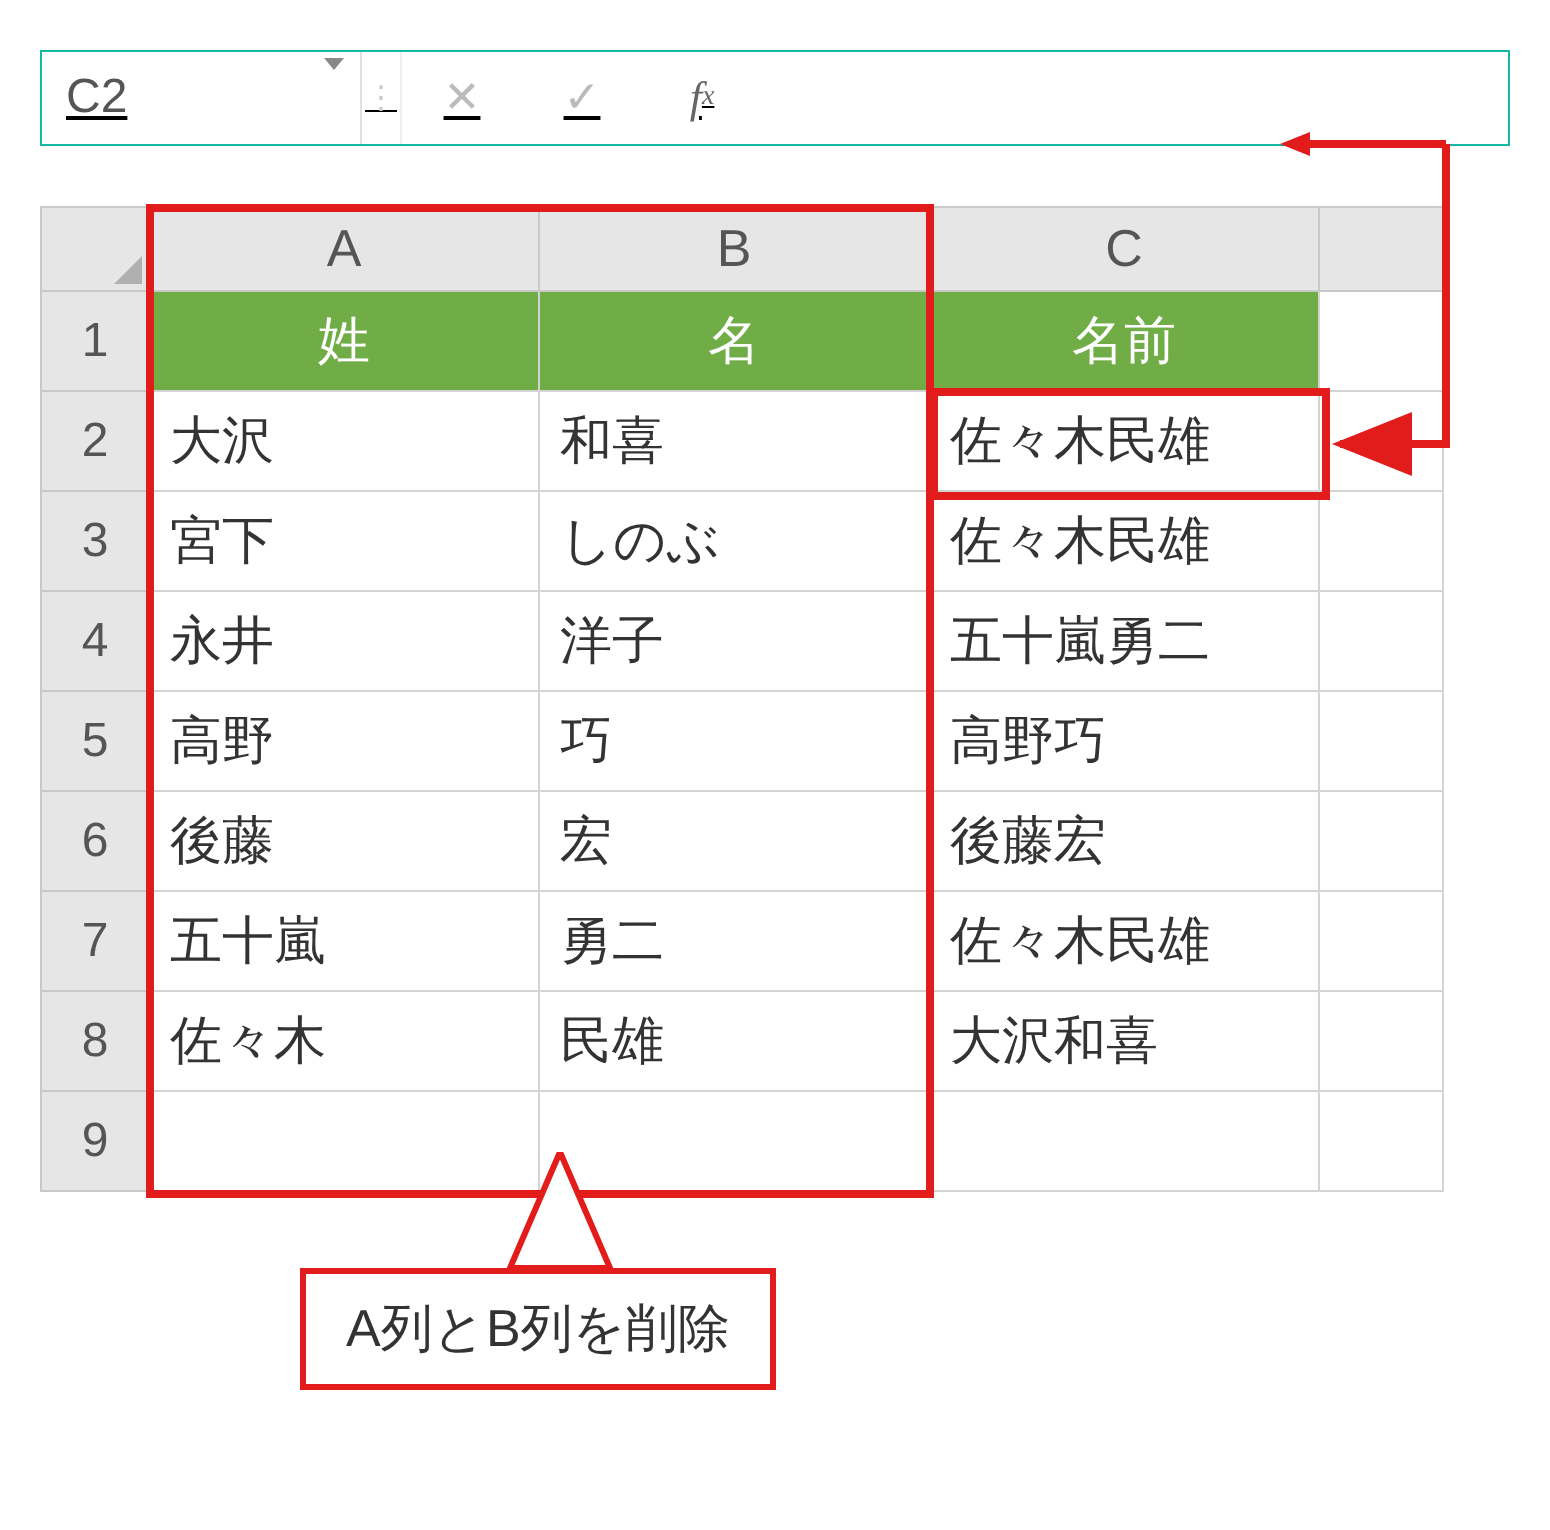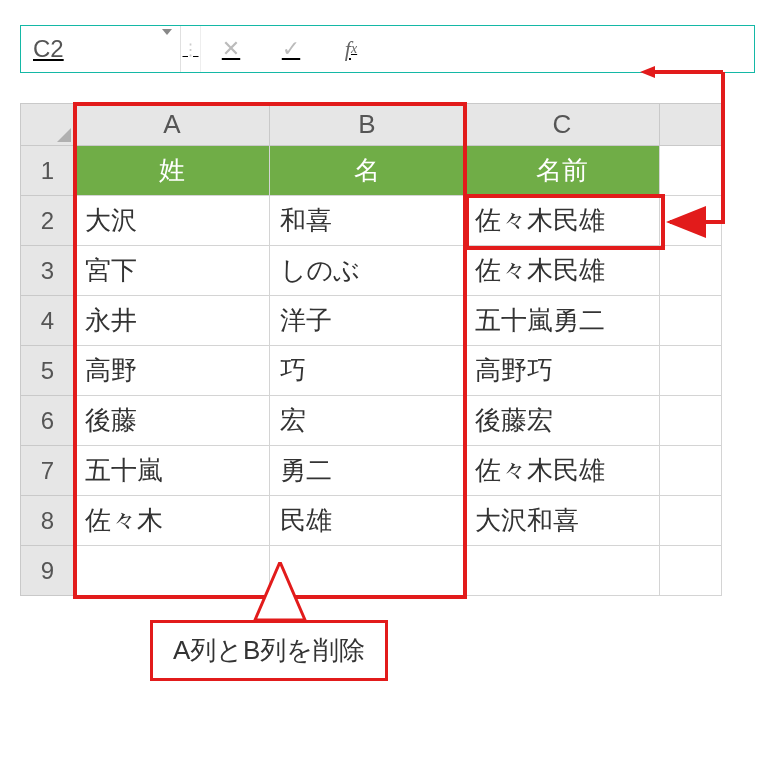--- a/index.html
+++ b/index.html
@@ -133,21 +133,21 @@
   
   .red-box-ab {
     position: absolute;
     border: 4px solid #e21b1b;
     pointer-events: none;
   }
   
   .callout {
     position: absolute;
     left: 150px;
-    top: 620px;
+    top: 634px;
   }
   .callout-box {
     border: 3px solid #e21b1b;
     background: #fff;
     padding: 10px 20px;
     font-size: 26px;
     color: #333;
     white-space: nowrap;
   }
   .callout svg {

